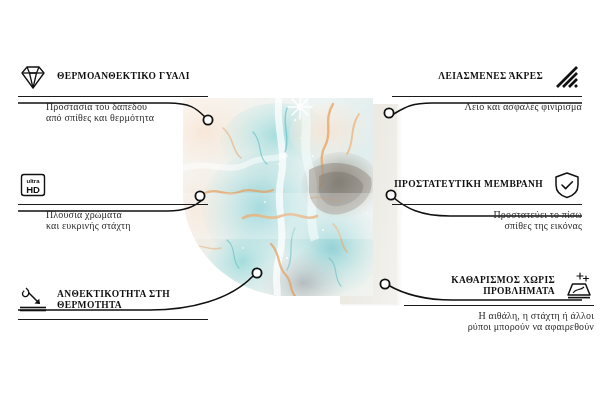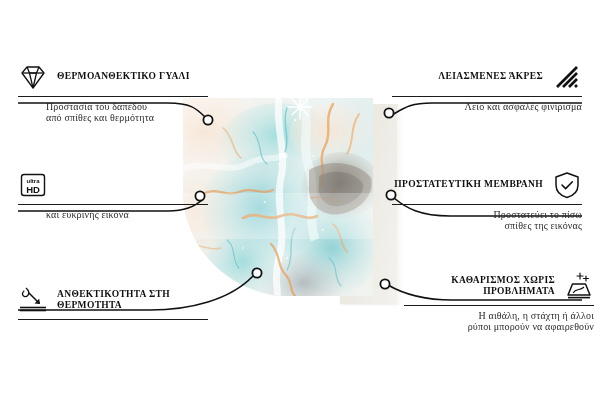--- a/index.html
+++ b/index.html
@@ -230,21 +230,22 @@
 
   <div class="callout left" style="left:18px; top:170px;">
     <div class="head">
       <svg class="icon" viewBox="0 0 30 30">
         <rect x="3.5" y="4.5" width="23" height="21" rx="2.5" fill="none" stroke="#111" stroke-width="1.4"></rect>
         <text x="15" y="13.2" text-anchor="middle" font-family="Liberation Sans, sans-serif" font-size="6" font-weight="bold" fill="#111">ultra</text>
         <text x="15" y="22.5" text-anchor="middle" font-family="Liberation Sans, sans-serif" font-size="9.5" font-weight="bold" fill="#111">HD</text>
       </svg>
     </div>
     <div class="rule"></div>
-    <div class="desc">και ευκρινής εικόνα</div>
+    <div class="desc">Πλούσια χρώματα</div>
+    <div class="desc">και ευκρινής στάχτη</div>
   </div>
 
   <div class="callout left" style="left:18px; top:269px;margin-top:16px;">
     <div class="head">
       <svg class="icon" viewBox="0 0 30 30">
         <path d="M8 3 C 11 5.5 11.5 8.5 9.8 10.5 C 8.2 12.4 5.4 12 4.6 9.8 C 4 8.1 5.2 6.6 6.2 5.6" fill="none" stroke="#111" stroke-width="1.3" stroke-linejoin="round"></path>
         <path d="M11 8 L21 18" stroke="#111" stroke-width="1.5" stroke-linecap="round"></path>
         <path d="M22 19 L16.5 18.5 L21.2 13.8 Z" fill="#111"></path>
         <line x1="2" y1="22.5" x2="28" y2="22.5" stroke="#111" stroke-width="1.6"></line>
         <line x1="2" y1="25.5" x2="28" y2="25.5" stroke="#111" stroke-width="1.6"></line>

